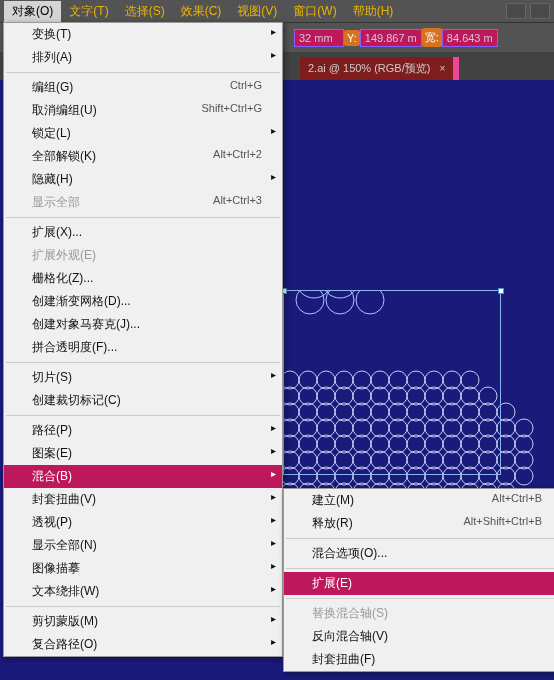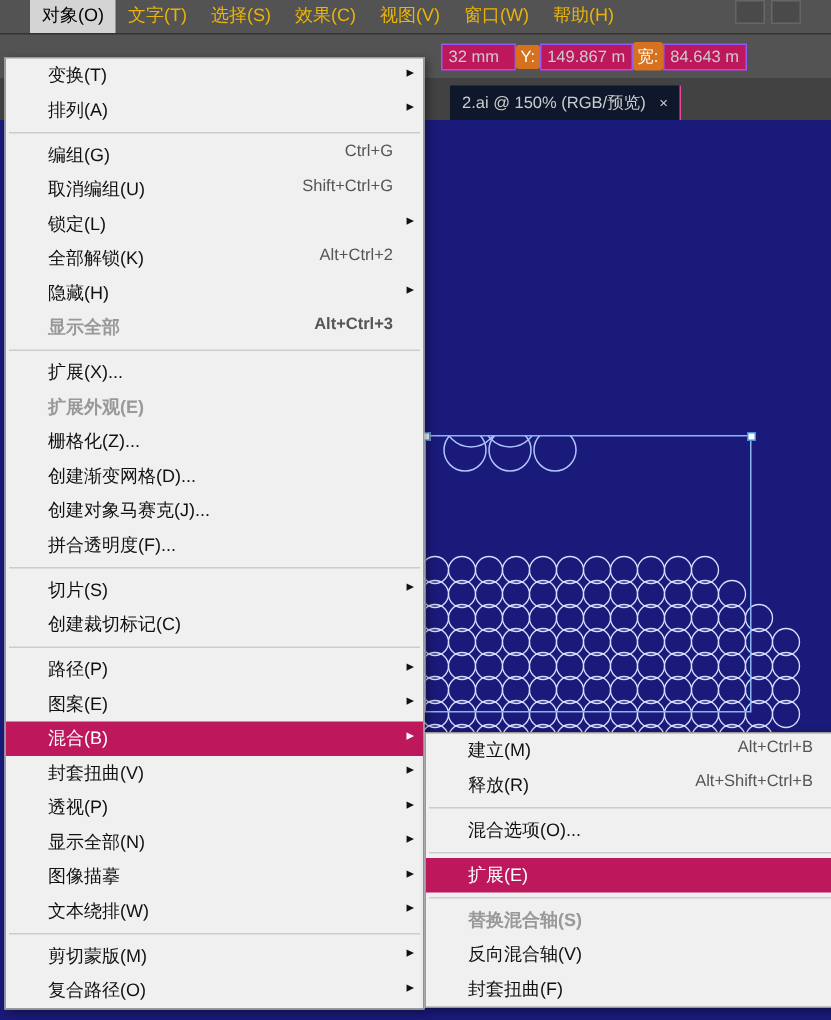--- a/index.html
+++ b/index.html
@@ -1,37 +1,37 @@
 <!DOCTYPE html>
 <html><head>
   <meta charset="utf-8">
   <style>
     * { margin: 0; padding: 0; box-sizing: border-box; font-family: "Microsoft YaHei", sans-serif; }
     body { width: 554px; height: 680px; background: #3a3a3a; overflow: hidden; position: relative; }
     
-    .menubar { display: flex; background: #535353; height: 22px; padding: 0 20px; }
+    .menubar { display: flex; background: #535353; height: 22px; align-items: center; padding: 0 4px; }
     .menubar-item { color: #eab308; font-size: 12px; padding: 2px 8px; cursor: pointer; }
     .menubar-item.active { background: #d4d4d4; color: #000; }
     .menubar-icons { display: flex; margin-left: auto; gap: 4px; }
     .mb-icon { width: 20px; height: 16px; border: 1px solid #666; background: #4a4a4a; }
     
     .toolbar { display: flex; background: #535353; height: 30px; align-items: center; padding: 0 4px; border-top: 1px solid #333; }
     .field-label { font-size: 11px; color: #fff; padding: 0 2px; }
     .field-label.orange { background: #d6721f; padding: 2px 3px; border-radius: 2px; }
     .field-value { font-size: 11px; background: #be185d; color: #ccc; padding: 2px 4px; min-width: 50px; border: 1px solid #8b5cf6; }
     
     .tabbar { display: flex; background: #424242; height: 28px; align-items: flex-end; padding-left: 300px; }
-    .tab { background: #0f172a; color: #ccc; font-size: 11px; padding: 4px 8px; border-right: 1px solid #ec4899; }
+    .tab { background: #7f1d1d; color: #ccc; font-size: 11px; padding: 4px 8px; border-right: 6px solid #ec4899; }
     .tab-close { margin-left: 6px; font-size: 10px; }
     
     .canvas-area { position: absolute; top: 80px; left: 0; right: 0; bottom: 0; background: #1a1a7a; }
     
-    .dropdown-menu { position: absolute; top: 38px; left: 3px; width: 280px; background: #f0f0f0; border: 1px solid #999; box-shadow: 2px 2px 6px rgba(0,0,0,0.4); z-index: 100; }
+    .dropdown-menu { position: absolute; top: 22px; left: 3px; width: 280px; background: #f0f0f0; border: 1px solid #999; box-shadow: 2px 2px 6px rgba(0,0,0,0.4); z-index: 100; }
     .menu-item { display: flex; justify-content: space-between; font-size: 12px; color: #111; padding: 3px 20px 3px 28px; cursor: pointer; position: relative; }
-    .menu-item.disabled { color: #999; font-weight: bold; }
+    .menu-item.disabled { color: #999; }
     .menu-item.highlighted { background: #be185d; color: #fff; }
     .menu-item .shortcut { color: #555; font-size: 11px; }
     .menu-item.has-sub::after { content: "▸"; position: absolute; right: 6px; font-size: 10px; }
     .menu-sep { height: 1px; background: #ccc; margin: 3px 2px; }
     
     .submenu { position: absolute; top: 488px; left: 283px; width: 280px; background: #f0f0f0; border: 1px solid #999; box-shadow: 2px 2px 6px rgba(0,0,0,0.4); z-index: 101; }
     
     
     .circles { position: absolute; top: 210px; left: 290px; width: 260px; height: 260px; }
     .sel-box { position: absolute; border: 1px solid #8ab4f0; }

